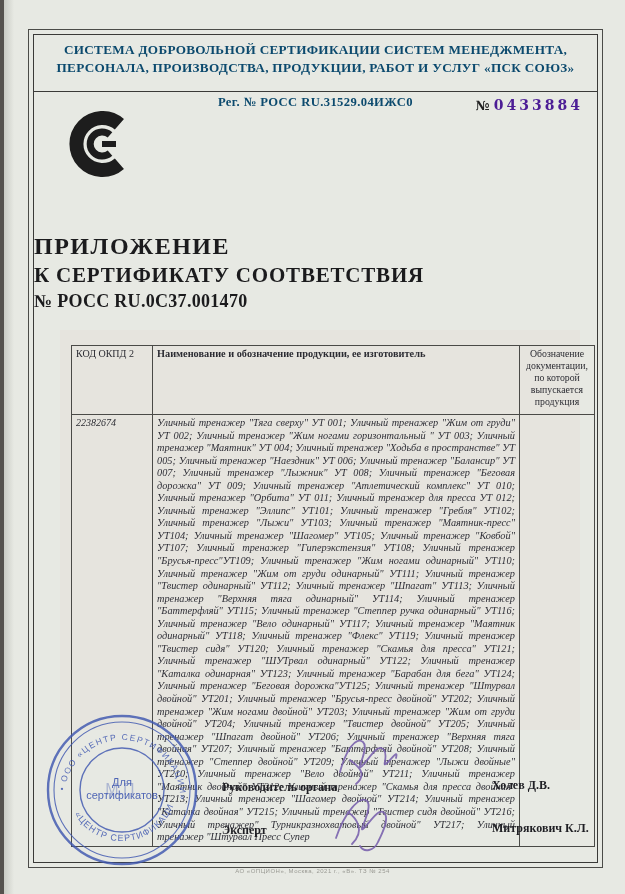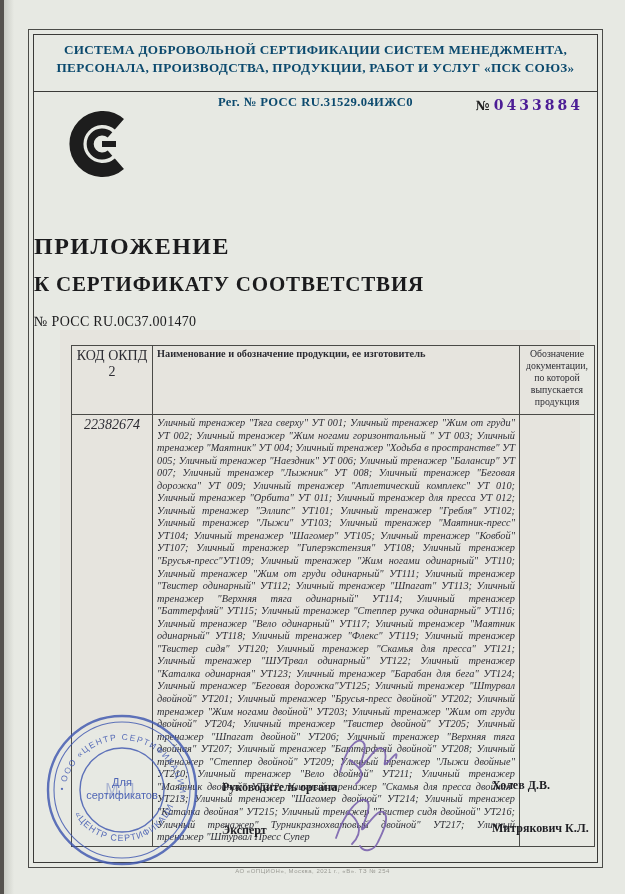--- a/index.html
+++ b/index.html
@@ -34,30 +34,30 @@
   .serial{
     position:absolute;right:14px;top:62px;font-size:13px;font-weight:bold;color:#222;
     font-family:"DejaVu Serif", serif;
   }
   .serial .digits{color:#4c1d95;letter-spacing:3px;font-size:14px;}
 
   .logo{position:absolute;left:30px;top:76px;}
 
   .title-block{position:absolute;left:0;top:198px;width:100%;text-align:left;color:#1b1b1d;}
   .title-1{font-size:24px;font-weight:bold;letter-spacing:1.5px;}
-  .title-2{font-size:21px;font-weight:bold;letter-spacing:.8px;margin-top:12px;}
-  .title-num{font-size:14px;font-weight:normal;margin-top:17px;letter-spacing:.3px;}
+  .title-2{font-size:21px;font-weight:bold;letter-spacing:.8px;margin-top:3px;}
+  .title-num{font-size:18px;font-weight:bold;margin-top:3px;letter-spacing:.3px;}
 
   table.cert{
     position:absolute;left:37px;top:310px;
     border-collapse:collapse;table-layout:fixed;width:502px;
     font-size:10.3px;color:#2c2c33;
   }
   table.cert td{border:1px solid #4a4a47;vertical-align:top;padding:2px 4px;}
-  td.col-code{width:72px;text-align:center;font-size:14px;}
+  td.col-code{width:72px;text-align:left;font-size:10px;}
   td.col-name{width:358px;}
   td.col-doc{width:66px;text-align:center;font-size:9.8px;line-height:12px;}
   tr.hdr td{height:64px;}
   td.col-name.hdr-cell{text-align:left;font-weight:bold;}
   tr.body td{height:348px;font-style:italic;}
   .products-text{text-align:justify;line-height:12.55px;font-size:10.3px;color:#2e2e36;}
   .code-cell{padding-top:2px;}
 
   .sig-block{position:absolute;left:0;top:0;width:100%;}
   .sig-label{position:absolute;font-size:12px;font-weight:bold;color:#1f1f24;margin-left:33px;}

